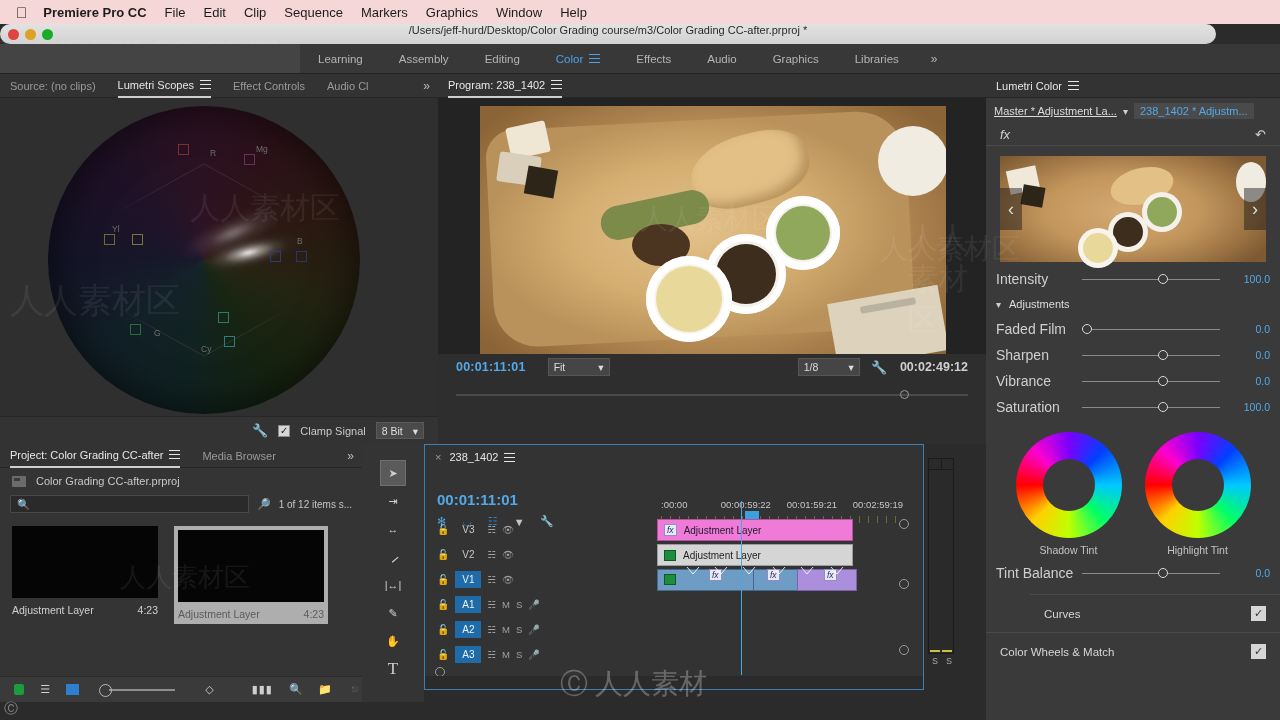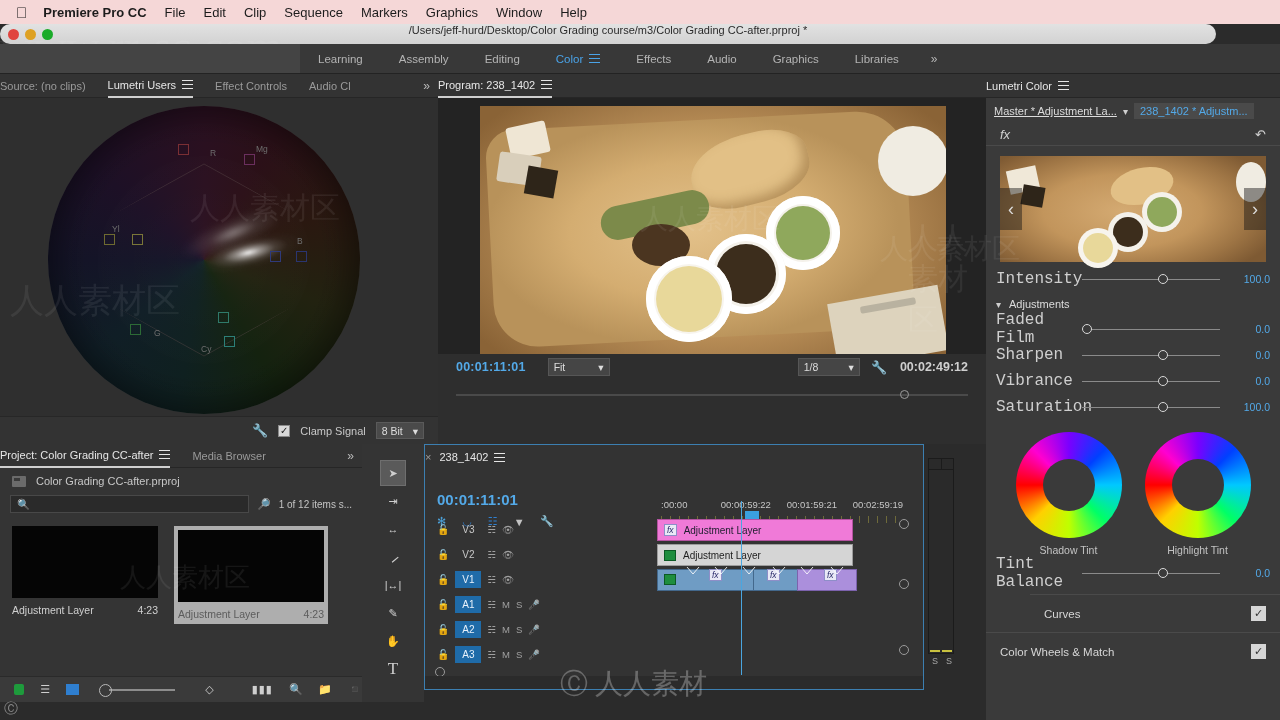--- a/index.html
+++ b/index.html
@@ -47,21 +47,21 @@
   .ws-tab.active { color:#4aa3e8; }
   .ws-chev { color:#b4b4b4; font-size:12px; padding:0 14px; }
   .hamb { display:inline-block; width:11px; height:9px; position:relative; }
   .hamb i { position:absolute; left:0; width:11px; height:1px; background:currentColor; }
   .hamb i:nth-child(1){top:0;} .hamb i:nth-child(2){top:4px;} .hamb i:nth-child(3){top:8px;}
 
   
   .panel { position:absolute; background:#3a3a3a; }
   .panel-tabs {
     height:24px; background:#333333; display:flex; align-items:center;
-    border-bottom:1px solid #262626; padding-left:0; position:relative;
+    border-bottom:1px solid #262626; padding-left:10px; position:relative;
   }
   .ptab { font-size:11px; color:#9a9a9a; margin-right:22px; display:flex; align-items:center; gap:6px; height:24px; }
   .ptab.active { color:#e6e6e6; border-bottom:2px solid #cfcfcf; }
   .ptab-more { position:absolute; right:8px; color:#bbb; font-size:12px; }
 
   
   #scopes { left:0; top:74px; width:438px; height:370px; background:#2e2e2e; }
   .scope-body { position:relative; width:100%; height:318px; background:#2f2f2f; overflow:hidden; }
   .vector {
     position:absolute; left:48px; top:8px; width:312px; height:308px;
@@ -182,21 +182,21 @@
   .clip { position:absolute; height:22px; font-size:10px; display:flex; align-items:center; gap:7px; padding-left:6px; }
   .fxbadge { border:1px solid #8e8ec8; color:#2b2b6b; background:#e9e9f6; font-style:italic;
              font-size:8.5px; padding:0 2px; line-height:10px; }
   .gsq { width:12px; height:11px; background:#1e8e3e; border:1px solid #0c5a24; }
   .tl-scroll { position:absolute; left:0; bottom:0; width:100%; height:13px; background:#2b2b2b;}
   .audio-meter { position:absolute; left:928px; top:458px; width:28px; height:216px; }
 
   
   #lumetri { left:986px; top:74px; width:294px; height:646px; background:#3a3a3a; }
   .lm-row { display:flex; align-items:center; height:26px; padding:0 10px; gap:8px; }
-  .lm-label { width:78px; font-size:16px; color:#cfcfcf;font-family:Liberation Mono, monospace; }
+  .lm-label { width:78px; font-size:14px; color:#cfcfcf; }
   .slider { flex:1; height:1px; background:#8a8a8a; position:relative; }
   .sknob { position:absolute; top:-5px; width:10px; height:10px; border:1.5px solid #d8d8d8;
            border-radius:50%; background:#3a3a3a; }
   .sval { width:42px; text-align:right; font-size:10.5px; color:#53a9e8; }
   .lm-preview { margin:10px 14px 4px; height:106px; position:relative; background:#111; }
   .lm-prev-img { position:absolute; inset:0;
     background:radial-gradient(ellipse 62% 72% at 46% 52%, #d4aa72 0%, #c2955c 48%, #9d7444 78%, #7e5a33 100%); }
   .arrowbtn { position:absolute; top:50%; transform:translateY(-50%); width:22px; height:42px;
     background:rgba(20,20,20,0.45); color:#ddd; display:flex; align-items:center; justify-content:center;
     font-size:18px; }
@@ -273,21 +273,21 @@
       </div>
     <div class="ws-chev">»</div>
   </div>
 
   <div class="panel" id="scopes">
     <div class="panel-tabs">
       <div class="ptab">
           <span>Source: (no clips)</span>
         </div>
       <div class="ptab active">
-        <span>Lumetri Users</span>
+        <span>Lumetri Scopes</span>
         <span class="hamb">
             <i></i>
             <i></i>
             <i></i>
           </span>
       </div>
       <div class="ptab">
           <span>Effect Controls</span>
         </div>
       <div class="ptab">

